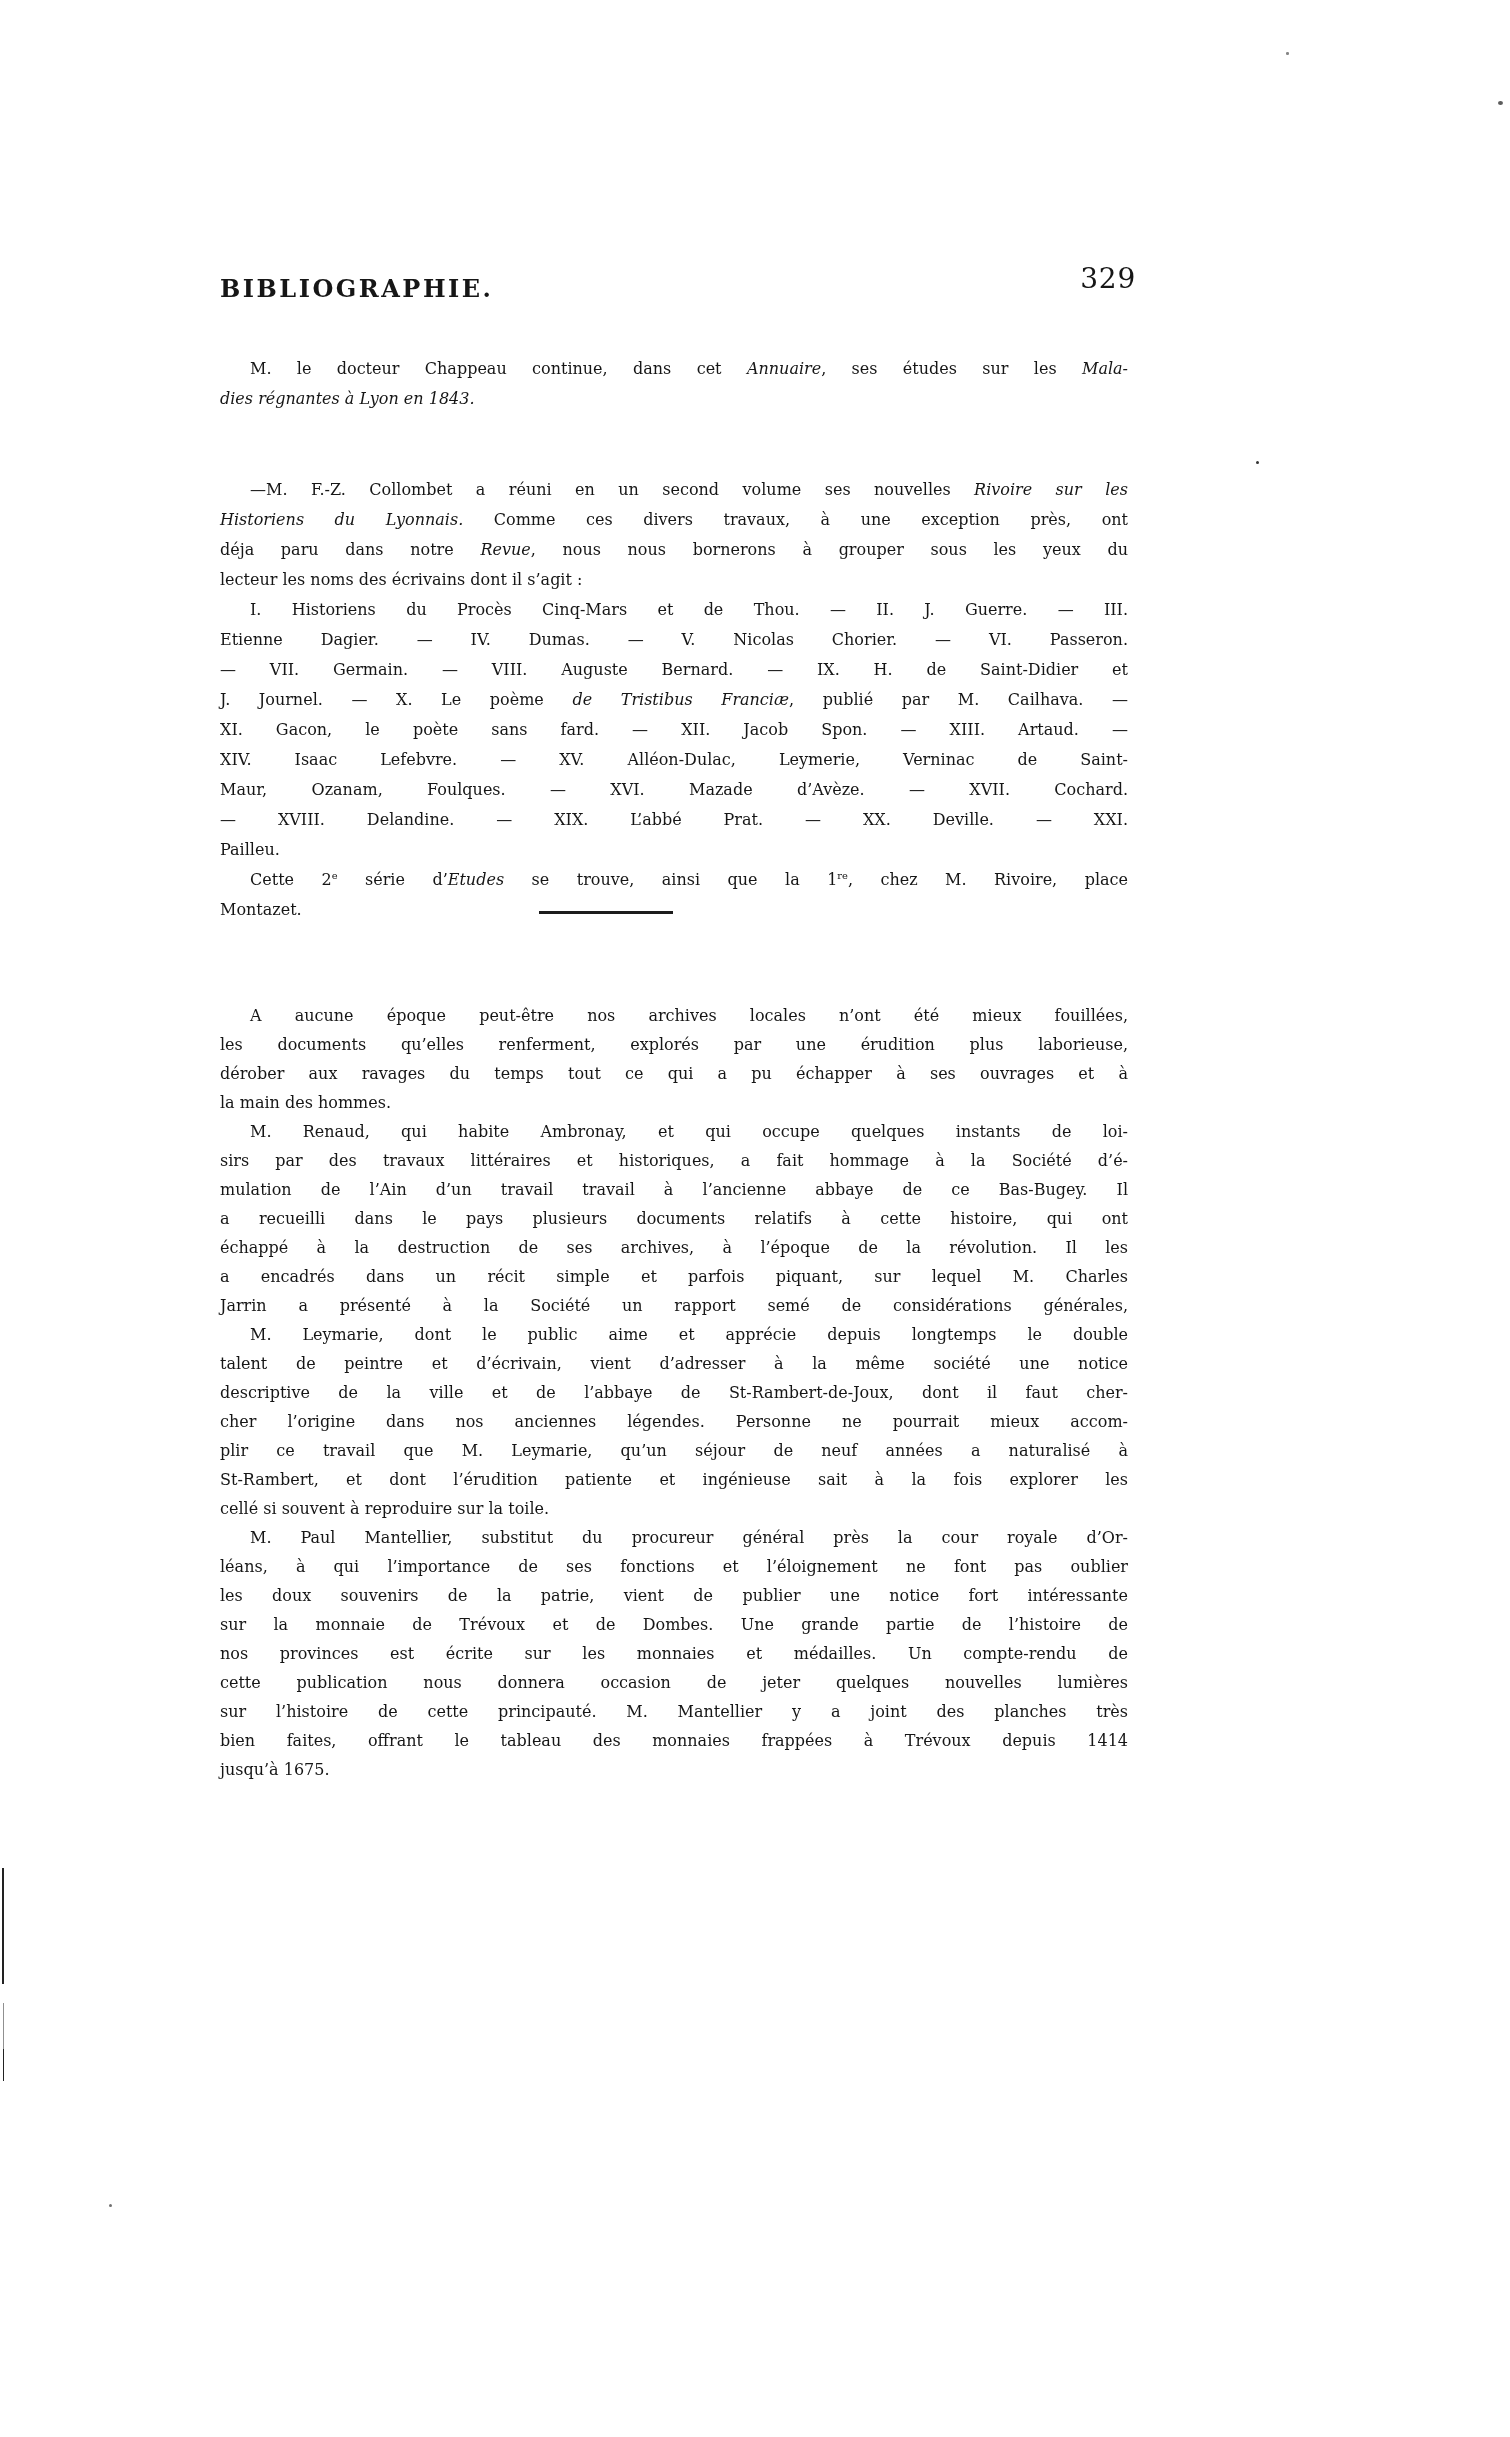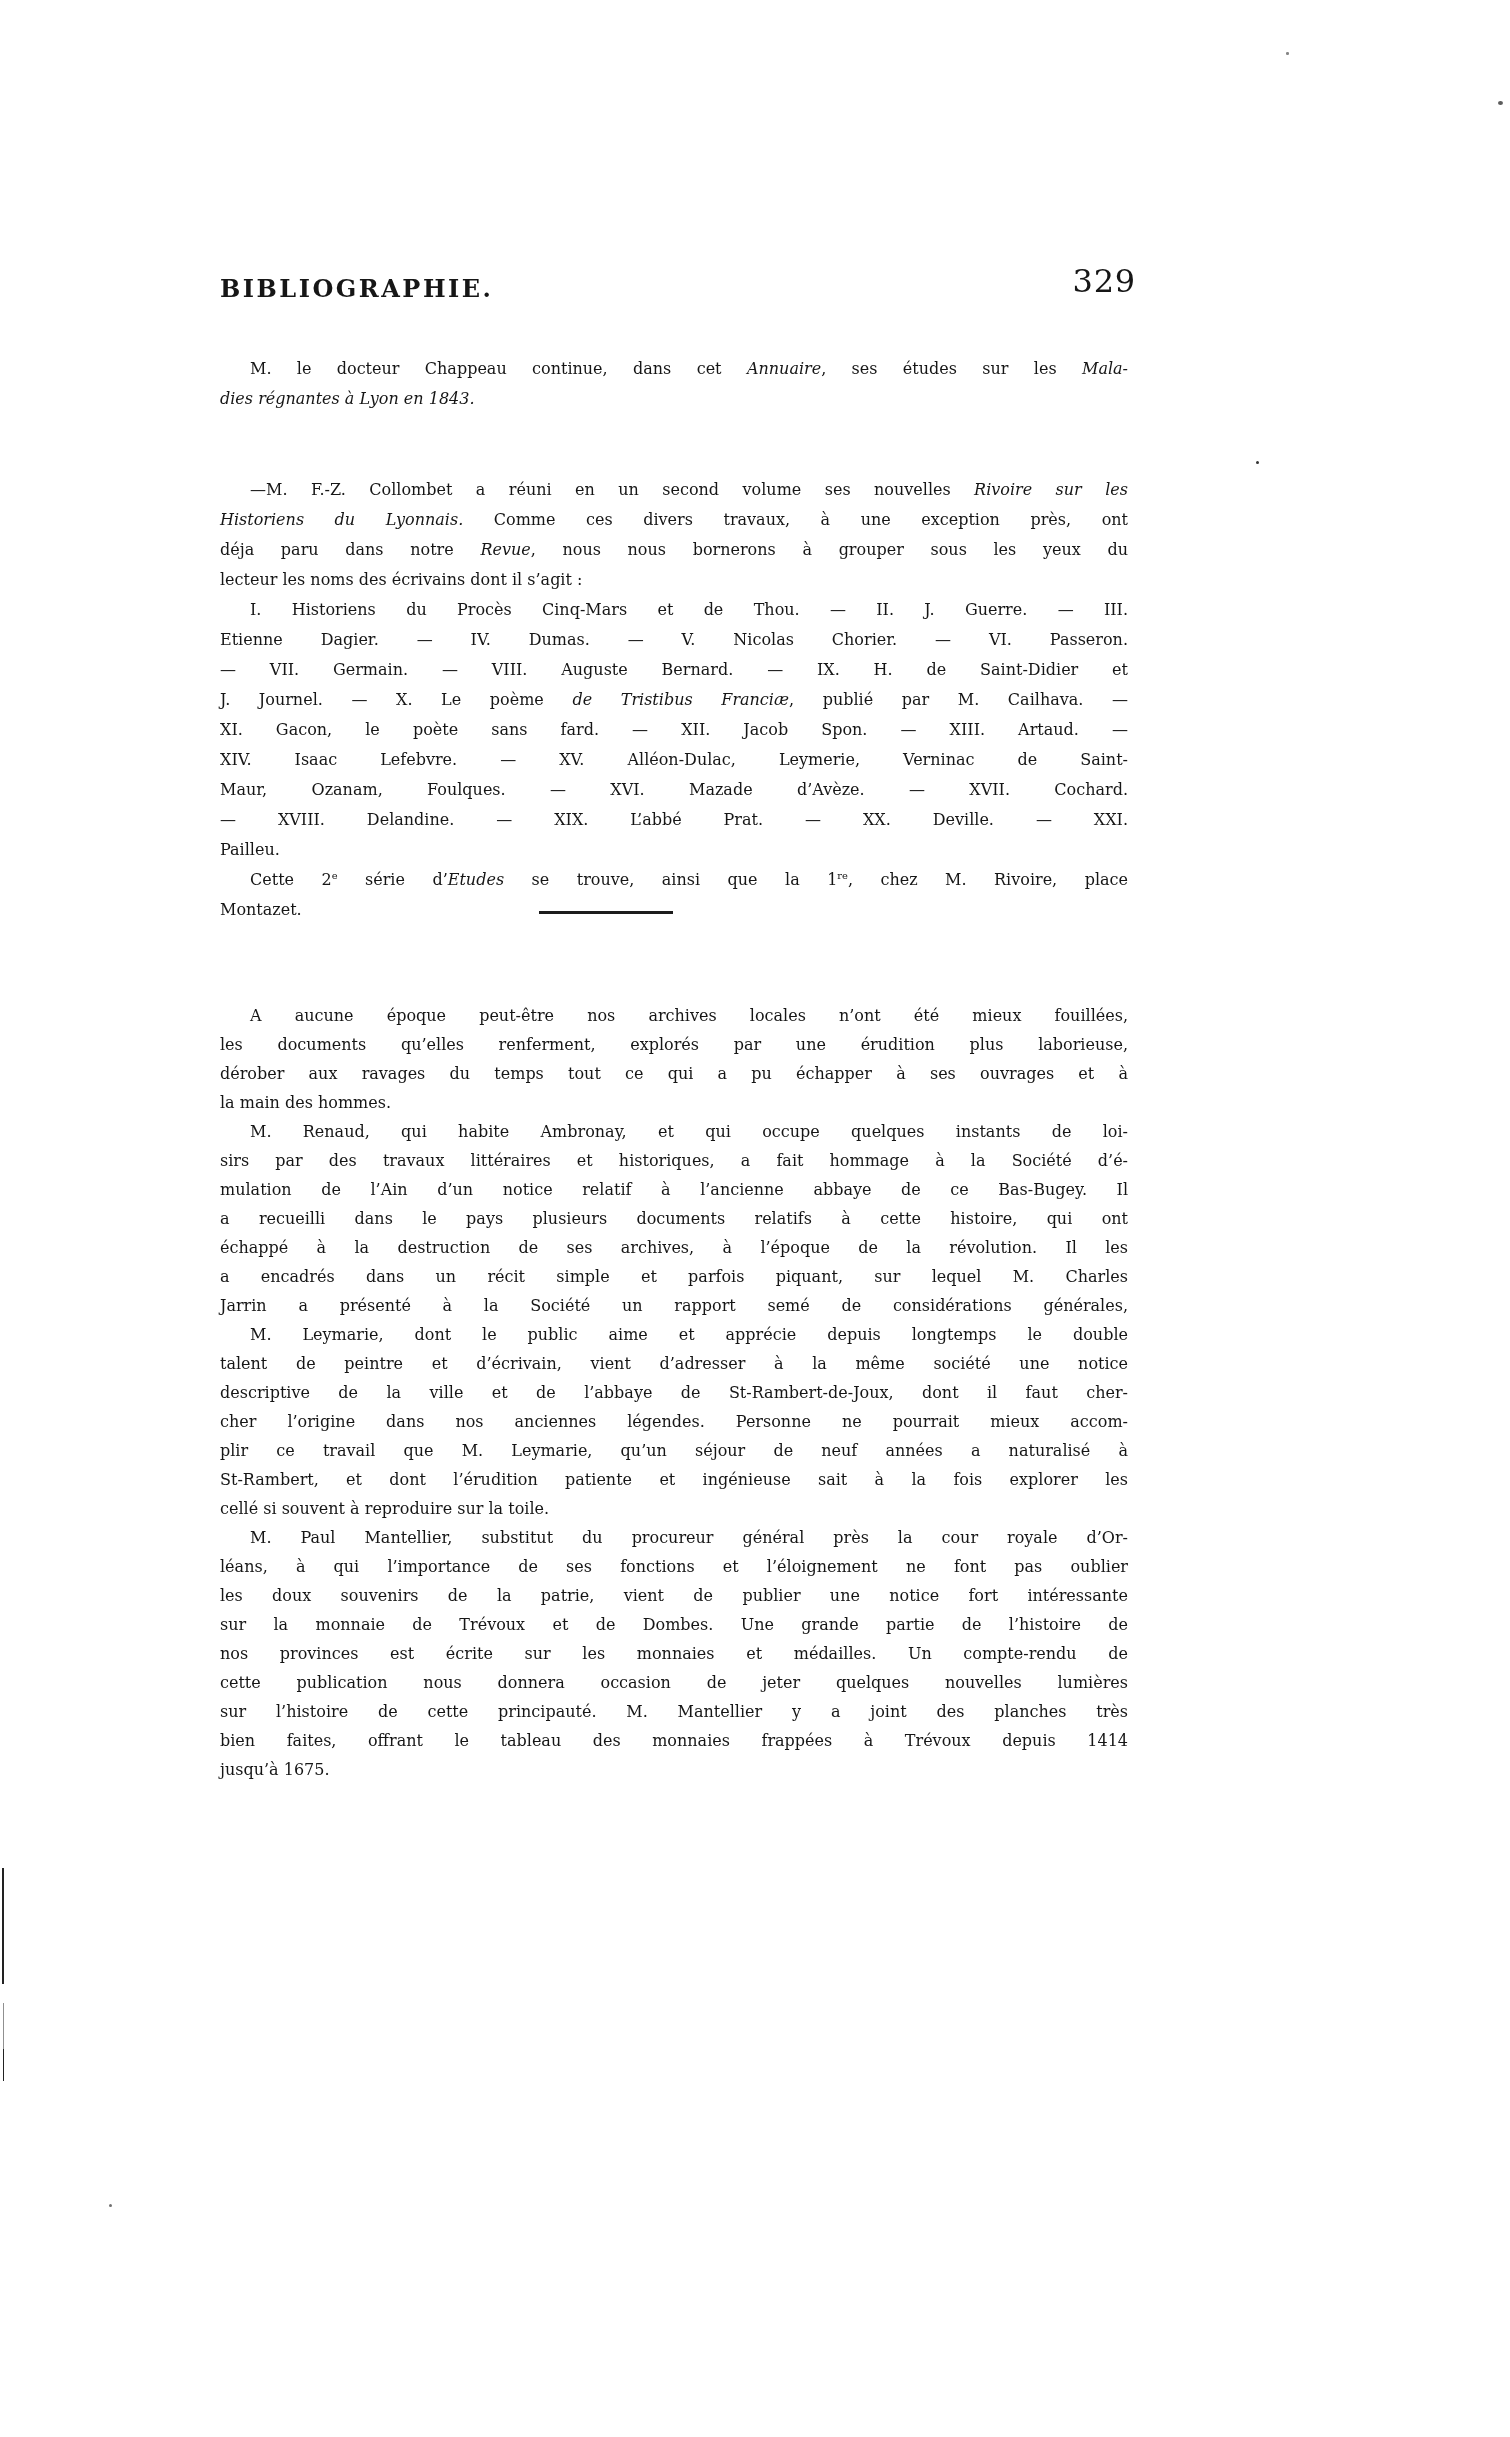--- a/index.html
+++ b/index.html
@@ -18,21 +18,21 @@
     top: 274px; left: 220px; width: 908px;
     text-align: left;
     font-size: 24px; font-weight: bold;
     letter-spacing: 2.5px;
     white-space: nowrap;
   }
   .folio {
     position: absolute;
     top: 262px; left: 1020px; width: 116px;
     text-align: right;
-    font-size: 32px;
+    font-size: 28px;
     letter-spacing: 0.8px;
   }
 
   .textblock {
     position: absolute;
     left: 220px; width: 908px;
     font-size: 16px;
     margin-top: 24px;
   }
   .intro { top: 330px; line-height: 30px; }
@@ -111,21 +111,21 @@
   <div class="textblock main" id="main-block">
       <div class="para">
         <div class="line indent"><span>A aucune époque peut-être nos archives locales n’ont été mieux fouillées,</span></div>
         <div class="line"><span>les documents qu’elles renferment, explorés par une érudition plus laborieuse,</span></div>
         <div class="line"><span>dérober aux ravages du temps tout ce qui a pu échapper à ses ouvrages et à</span></div>
         <div class="line last"><span>la main des hommes.</span></div>
       </div>
       <div class="para">
         <div class="line indent"><span>M. Renaud, qui habite Ambronay, et qui occupe quelques instants de loi-</span></div>
         <div class="line"><span>sirs par des travaux littéraires et historiques, a fait hommage à la Société d’é-</span></div>
-        <div class="line"><span>mulation de l’Ain d’un notice relatif à l’ancienne abbaye de ce Bas-Bugey. Il</span></div>
+        <div class="line"><span>mulation de l’Ain d’un travail travail à l’ancienne abbaye de ce Bas-Bugey. Il</span></div>
         <div class="line"><span>a recueilli dans le pays plusieurs documents relatifs à cette histoire, qui ont</span></div>
         <div class="line"><span>échappé à la destruction de ses archives, à l’époque de la révolution. Il les</span></div>
         <div class="line"><span>a encadrés dans un récit simple et parfois piquant, sur lequel M. Charles</span></div>
         <div class="line"><span>Jarrin a présenté à la Société un rapport semé de considérations générales,</span></div>
       </div>
       <div class="para">
         <div class="line indent"><span>M. Leymarie, dont le public aime et apprécie depuis longtemps le double</span></div>
         <div class="line"><span>talent de peintre et d’écrivain, vient d’adresser à la même société une notice</span></div>
         <div class="line"><span>descriptive de la ville et de l’abbaye de St-Rambert-de-Joux, dont il faut cher-</span></div>
         <div class="line"><span>cher l’origine dans nos anciennes légendes. Personne ne pourrait mieux accom-</span></div>

